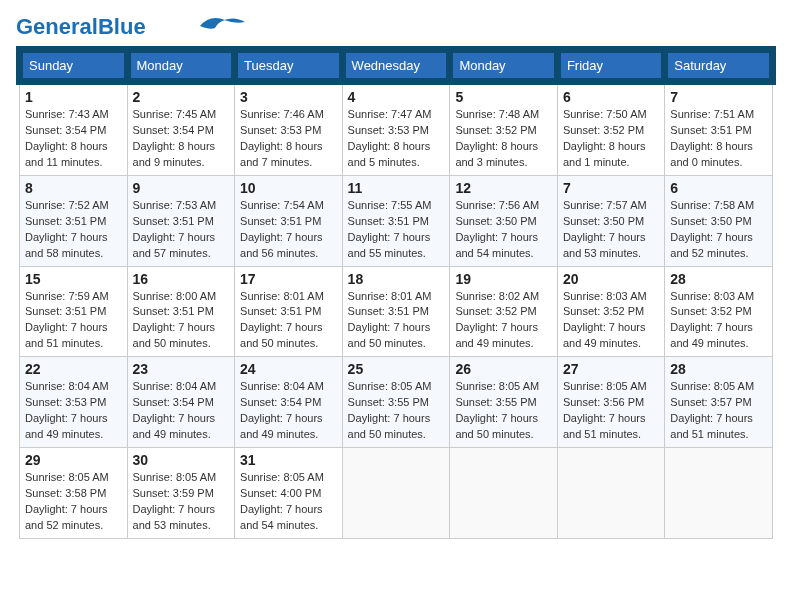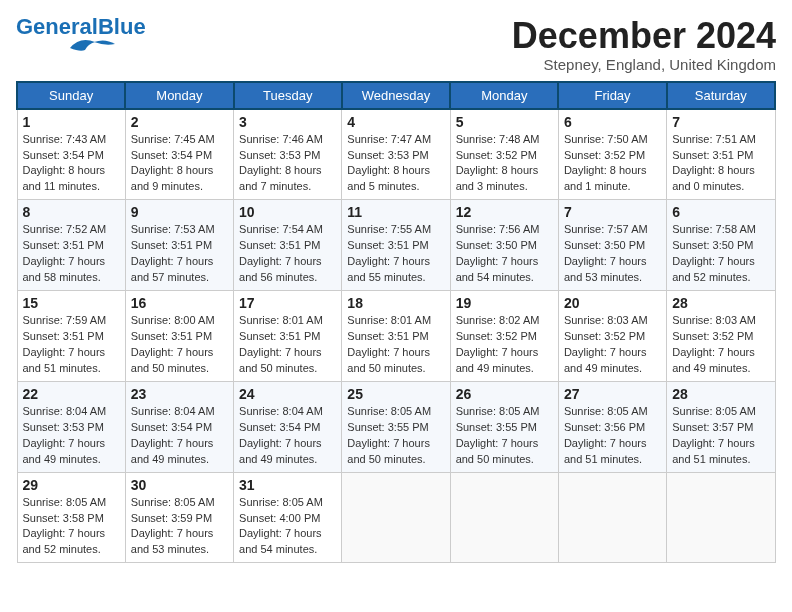--- a/index.html
+++ b/index.html
@@ -11,21 +11,21 @@
       padding: 16px;
     }
     .header {
       display: flex;
       justify-content: space-between;
       align-items: flex-start;
       margin-bottom: 8px;
     }
     .logo {
       display: flex;
-      flex-direction: column;
+      flex-direction: row;
       align-items: flex-start;
     }
     .logo-text {
       font-size: 22px;
       font-weight: bold;
       color: #333;
       line-height: 1;
     }
     .logo-text span { color: #1a6fb5; }
     .logo-bird {
@@ -48,25 +48,25 @@
       color: #555;
     }
     .calendar {
       width: 100%;
       border-collapse: collapse;
       font-size: 10.5px;
     }
     .calendar th {
       background: #2a6ebb;
       color: #fff;
-      text-align: center;
+      text-align: left;
       padding: 5px 6px;
       font-size: 13px;
       font-weight: normal;
-      border: 2px solid #0c4a6e;
+      border: 7px solid #0c4a6e;
     }
     .calendar td {
       border: 1px solid #ccc;
       vertical-align: top;
       padding: 4px 5px;
       width: 108px;
       min-height: 80px;
       background: #fff;
     }
     .calendar tr:nth-child(even) td {
@@ -97,24 +97,20 @@
       <span>General</span><span style="color:#1a6fb5">Blue</span>
     </div>
     <div class="logo-bird">
       
       <svg width="60" height="22" viewBox="0 0 60 22">
         <path d="M10 14 Q20 2 35 8 Q28 10 25 16 Q20 18 10 14Z" fill="#1a6fb5"></path>
         <path d="M34 8 Q45 4 55 10 Q45 12 34 8Z" fill="#1a6fb5"></path>
       </svg>
     </div>
   </div>
-  <div class="title-block">
-    <div class="month-title">December 2024</div>
-    <div class="location">Stepney, England, United Kingdom</div>
-  </div>
 </div>
 
 <table class="calendar">
   <thead>
     <tr>
       <th>Sunday</th>
       <th>Monday</th>
       <th>Tuesday</th>
       <th>Wednesday</th>
       <th>Monday</th>

